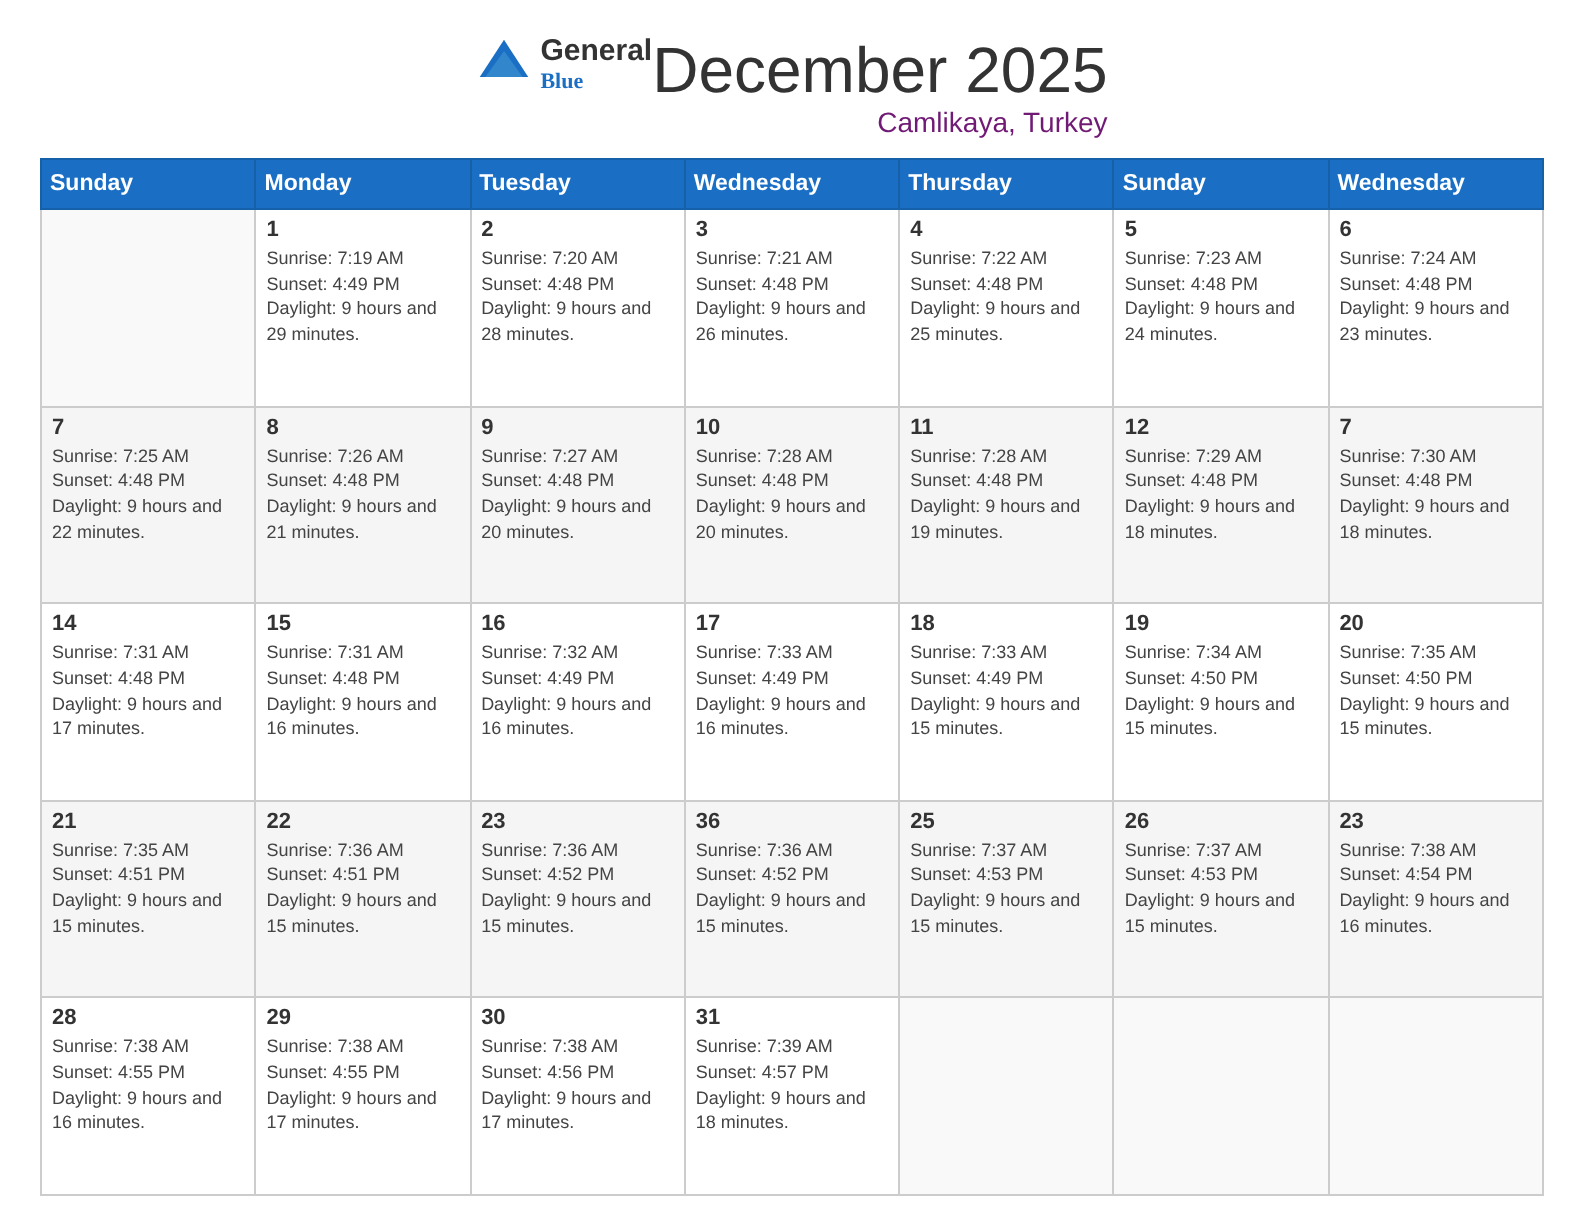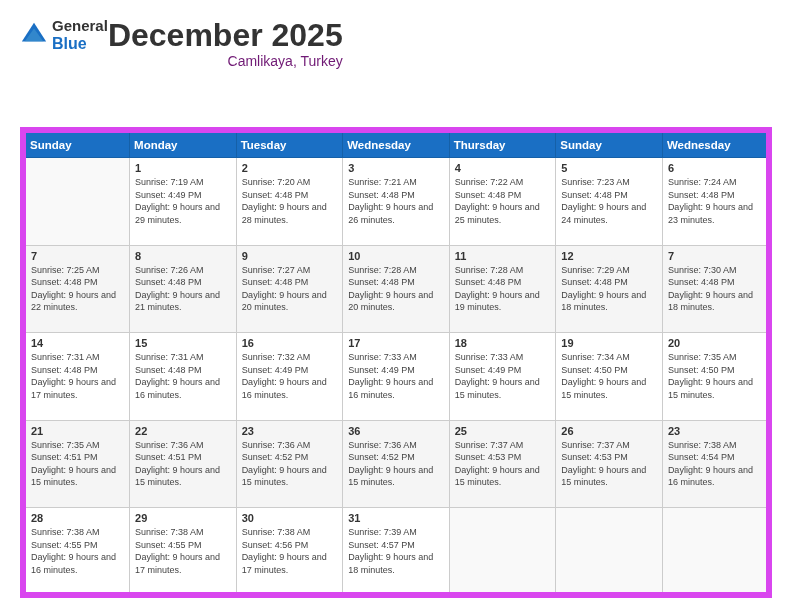--- a/index.html
+++ b/index.html
@@ -12,68 +12,68 @@
     }
     .page {
       width: 792px;
       height: 612px;
       padding: 18px 20px 14px 20px;
       display: flex;
       flex-direction: column;
     }
     .header {
       display: flex;
-      justify-content: flex-start;
+      justify-content: center;
       align-items: flex-start;
       margin-bottom: 10px;
     }
     .logo {
       display: flex;
       align-items: center;
       gap: 4px;
     }
     .logo-text {
       display: flex;
       flex-direction: column;
       line-height: 1.1;
     }
     .logo-general {
       font-size: 15px;
       font-weight: bold;
       color: #333;
     }
     .logo-blue {
-      font-size: 16px;
+      font-size: 11px;
       font-weight: bold;
       color: #1a6fc4;
+      font-family: Liberation Serif, serif;
     }
     .logo-icon {
       width: 28px;
       height: 28px;
     }
     .title-section {
       text-align: right;
     }
     .month-title {
       font-size: 32px;
-      font-weight: bold;
+      font-weight: normal;
       color: #333;
       line-height: 1.1;
     }
     .location {
       font-size: 14px;
       color: #701a75;
     }
     .calendar {
       flex: 1;
-      border: 6px solid #d946ef;
+      border: 1px solid #d946ef;
       border-collapse: collapse;
       width: 100%;
       table-layout: fixed;
-      margin-top: 48px;
     }
     .calendar th {
       background-color: #1a6fc4;
       color: white;
       font-size: 11.5px;
       font-weight: bold;
       padding: 6px 4px;
       text-align: left;
       border: 1px solid #1560a8;
     }

